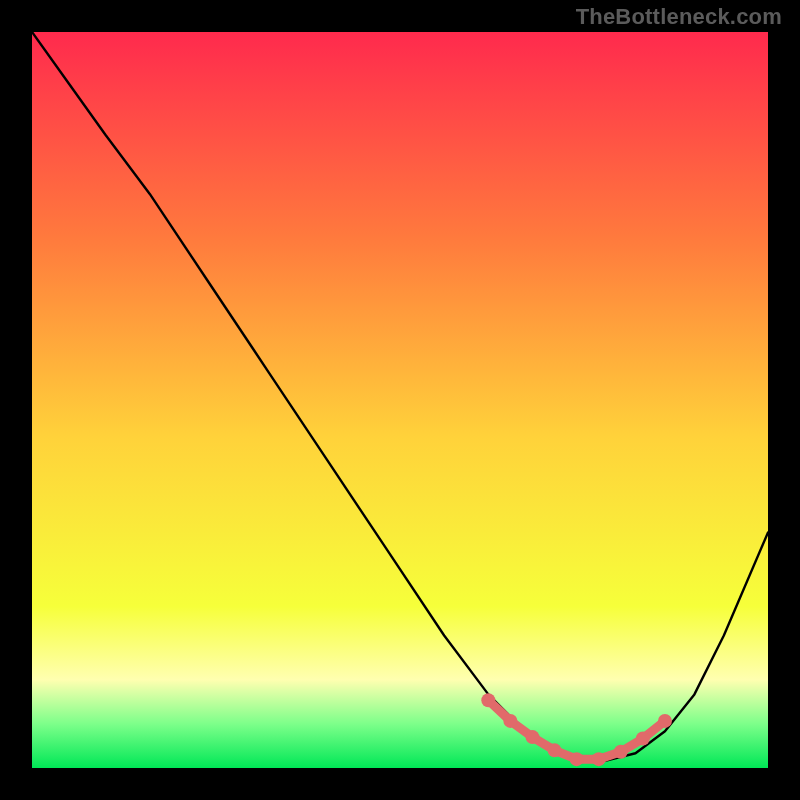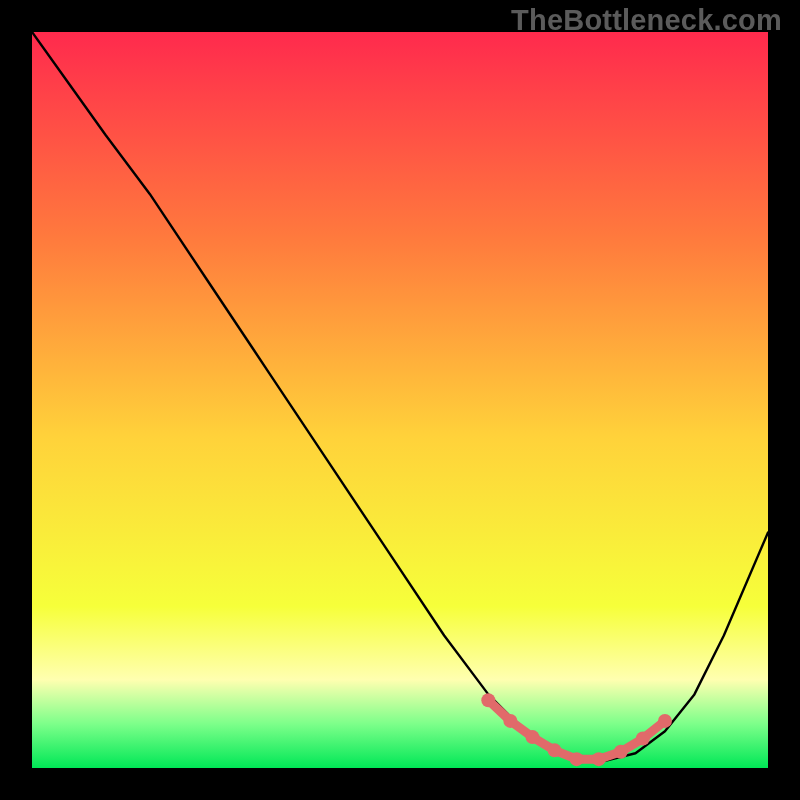--- a/index.html
+++ b/index.html
@@ -15,21 +15,21 @@
     position: relative;
     width: 800px;
     height: 800px;
     background: #000000;
   }
   .watermark {
     position: absolute;
     top: 4px;
     right: 18px;
     color: #5b5b5b;
-    font-size: 29px;
+    font-size: 22px;
     font-weight: 600;
     letter-spacing: 0.2px;
     user-select: none;
   }
   .plot {
     position: absolute;
     left: 32px;
     top: 32px;
     width: 736px;
     height: 736px;

